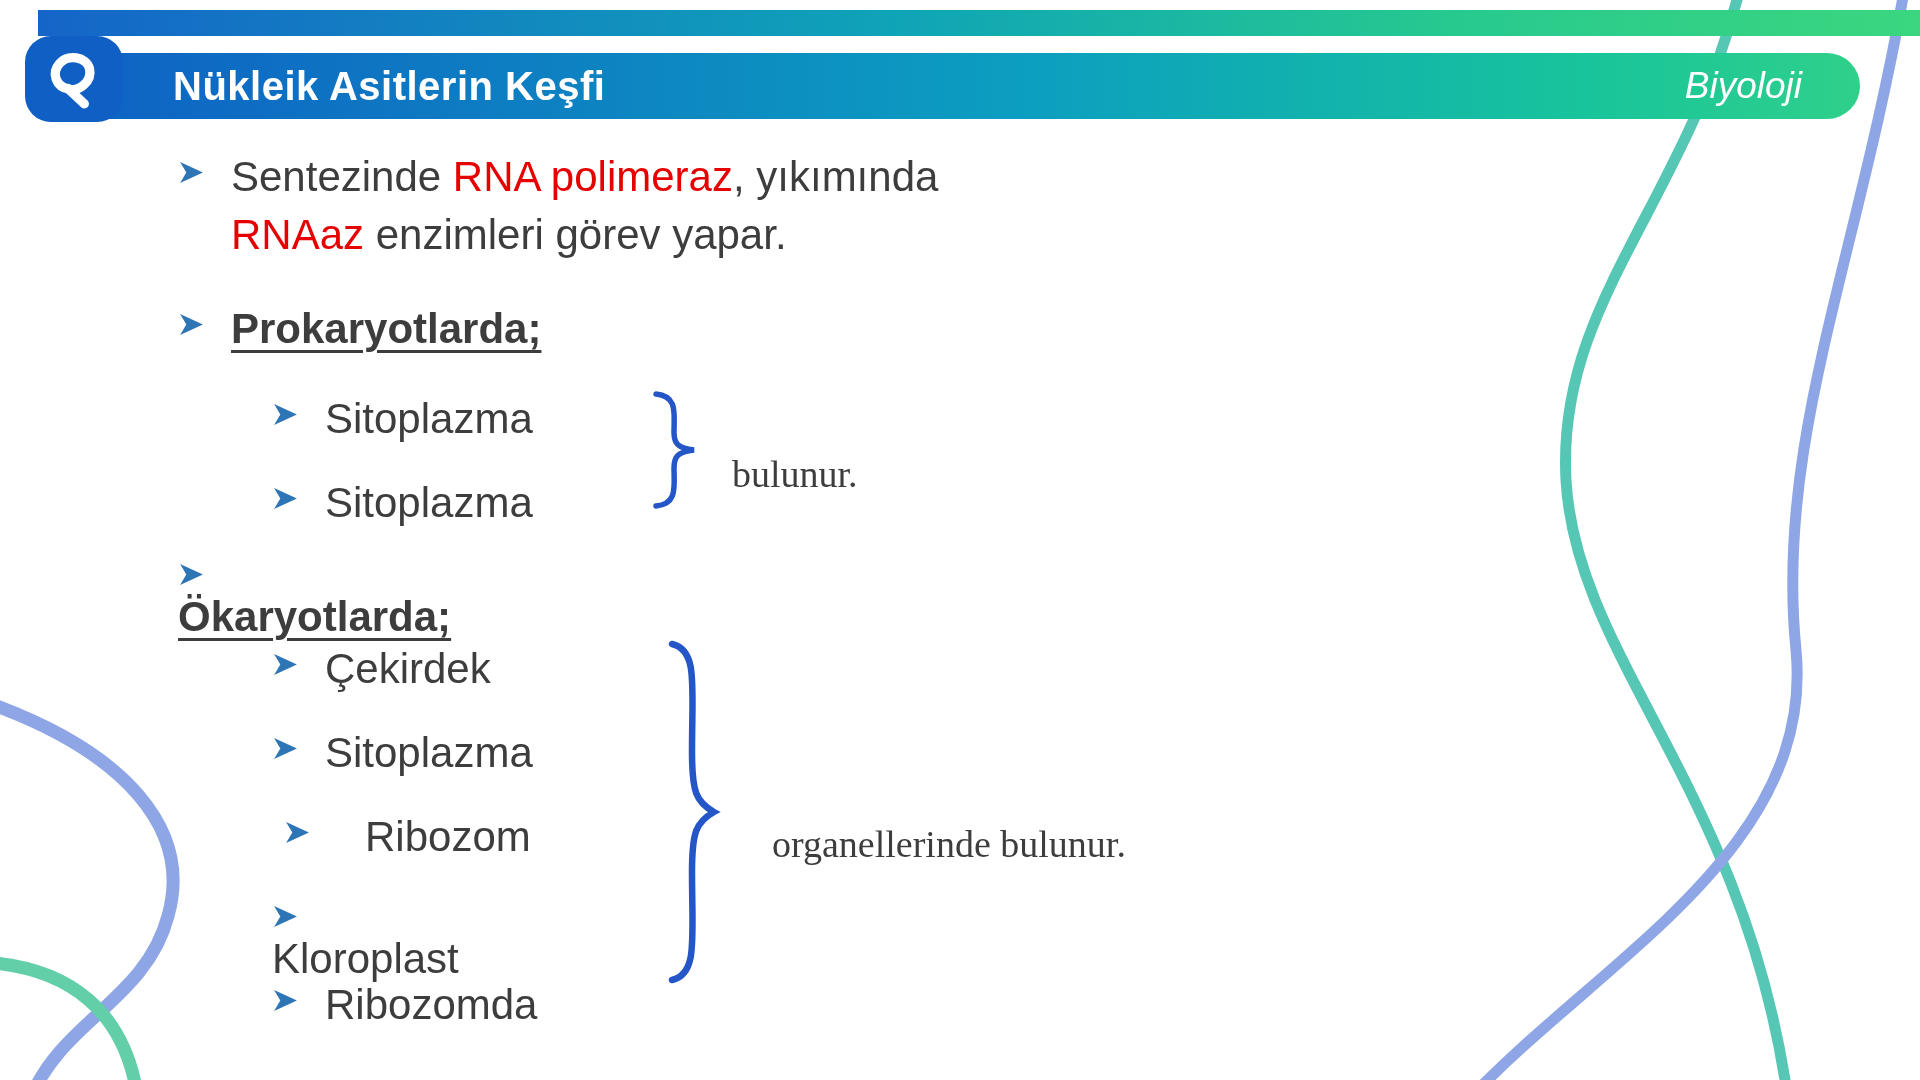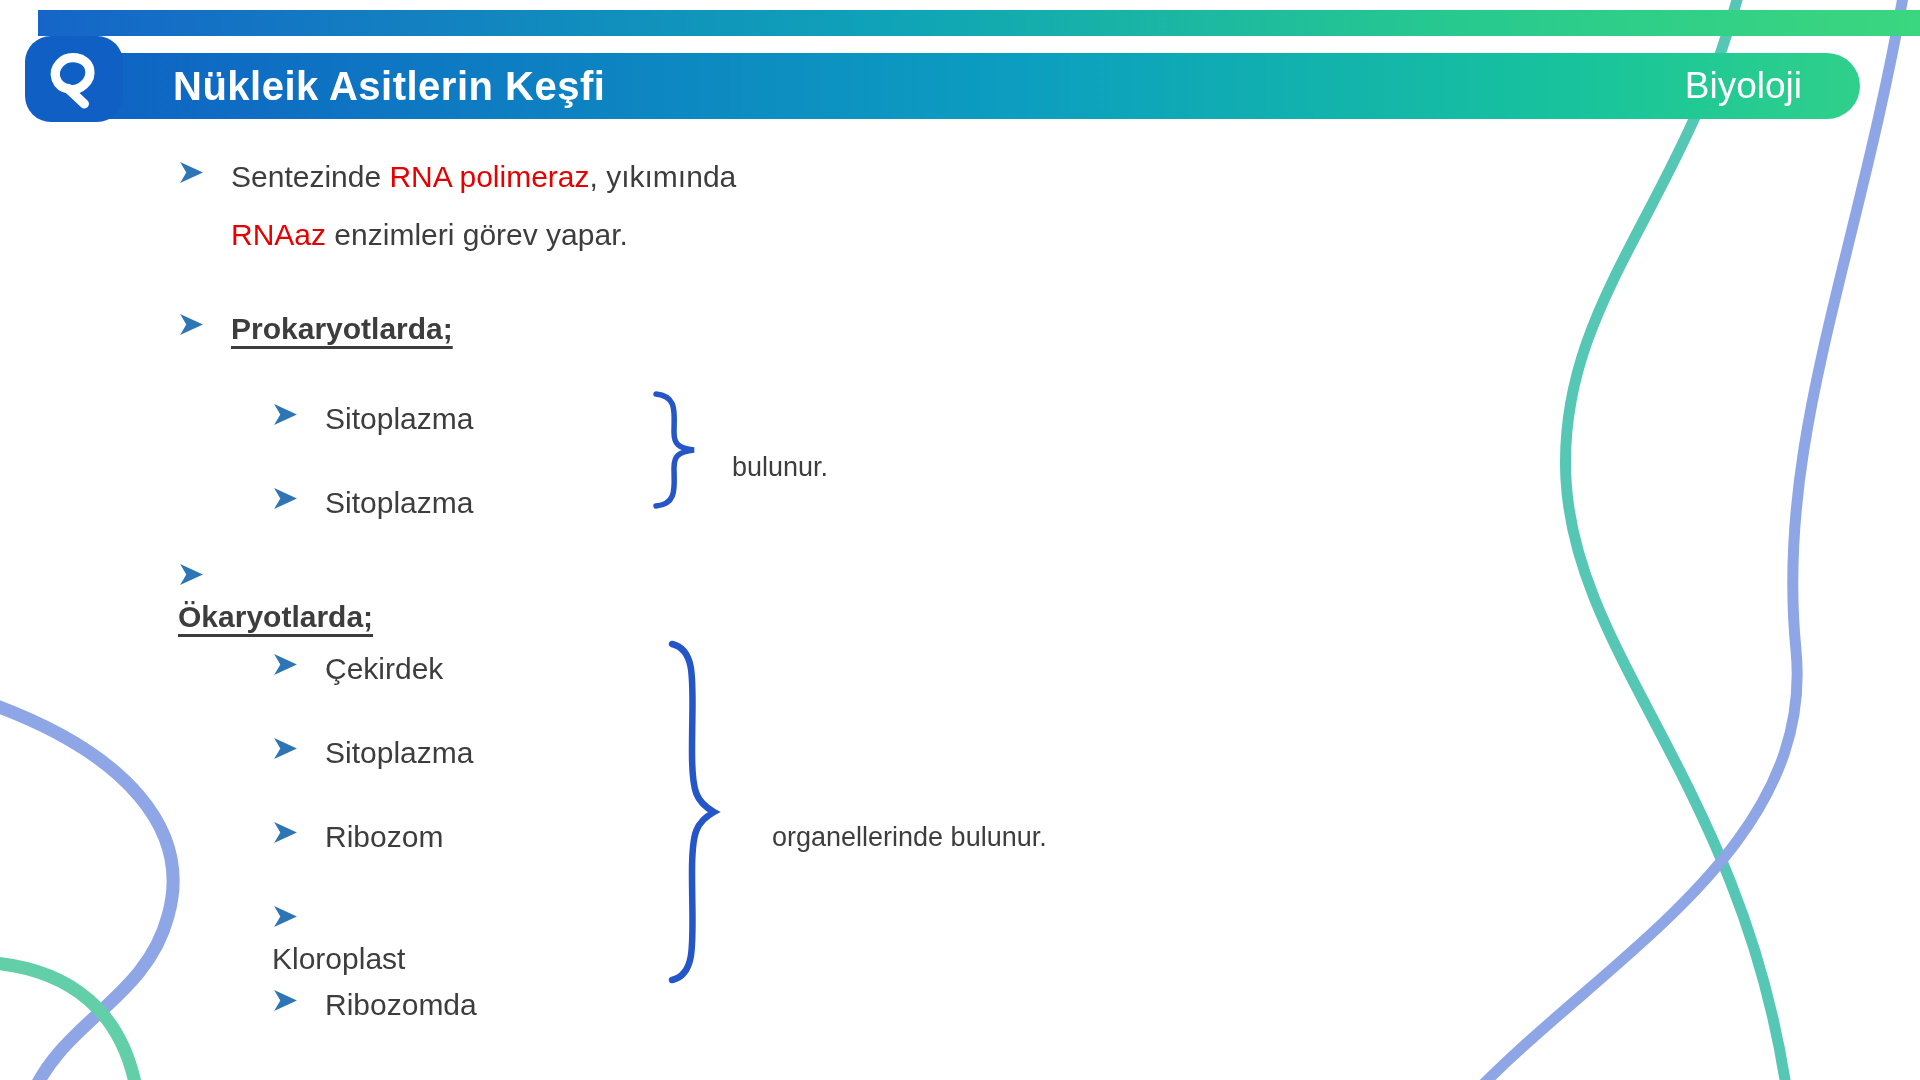--- a/index.html
+++ b/index.html
@@ -23,42 +23,42 @@
     position:absolute; left:25px; top:53px; width:1835px; height:66px; z-index:2;
     border-radius:36px;
     background:linear-gradient(90deg,#0f5fc4 0%, #0c9fc0 55%, #18c49b 85%, #2fd08a 100%);
   }
   .header-title {
     position:absolute; left:148px; top:0; height:77px; line-height:66px;
     font-size:40px; font-weight:bold; color:#ffffff; letter-spacing:0.5px;
   }
   .header-subject {
     position:absolute; right:58px; top:0; height:48px; line-height:66px;
-    font-size:37px; color:#ffffff;
+    font-size:37px; font-style:italic; color:#ffffff;
   }
 
   
   .logo {
     position:absolute; left:25px; top:36px; width:98px; height:86px; z-index:3;
     border-radius:26px; background:#0f5fc4;
     display:flex; align-items:center; justify-content:center;
   }
 
   
   .content { position:absolute; left:0; top:0; width:1920px; height:1080px; z-index:3; }
-  .row { position:absolute; display:flex; align-items:flex-start; color:#3d3d3d; font-size:30px; }
+  .row { position:absolute; display:flex; align-items:flex-start; color:#3d3d3d; font-size:42px; }
   .row .marker-icon { flex:0 0 auto; margin-top:11px; margin-right:26px; }
   .line { line-height:58px; }
   .heading {
     font-weight:bold; text-decoration:underline;
     text-underline-offset:7px; text-decoration-thickness:3px;
   }
   .red { color:#e60000; }
   .brace { position:absolute; }
-  .result-text { position:absolute; font-size:27px; color:#3d3d3d; }
+  .result-text { position:absolute; font-size:38px; color:#3d3d3d;font-family:Liberation Serif, serif; }
 </style>
 </head>
 <body>
 
 <svg class="bg-curves" viewBox="0 0 1920 1080" fill="none">
   <path d="M1742 -20 C1690 200 1556 300 1566 480 C1576 660 1745 790 1788 1100" stroke="#57c7b5" stroke-width="11" stroke-linecap="round"></path>
   <path d="M1906 -20 C1858 260 1775 440 1796 650 C1815 850 1600 960 1468 1100" stroke="#8fa6e6" stroke-width="11" stroke-linecap="round"></path>
   <path d="M-20 700 C130 752 192 832 168 916 C146 1000 60 1022 30 1100" stroke="#8fa6e6" stroke-width="13" stroke-linecap="round"></path>
   <path d="M-20 962 C70 966 126 1012 138 1100" stroke="#62cfa8" stroke-width="13" stroke-linecap="round"></path>
 </svg>
@@ -126,21 +126,21 @@
         <path d="M2 3 L24 13 L2 23 L8 13 Z" fill="#2e75b6"></path>
       </svg>
     <div class="line">Çekirdek</div>
   </div>
   <div class="row" style="left:272px; top:724px;">
     <svg class="marker-icon" width="27" height="27" viewBox="0 0 26 26">
         <path d="M2 3 L24 13 L2 23 L8 13 Z" fill="#2e75b6"></path>
       </svg>
     <div class="line">Sitoplazma</div>
   </div>
-  <div class="row" style="left:272px; top:808px;">
+  <div class="row" style="left:284px; top:808px;gap:28px;">
     <svg class="marker-icon" width="27" height="27" viewBox="0 0 26 26">
         <path d="M2 3 L24 13 L2 23 L8 13 Z" fill="#2e75b6"></path>
       </svg>
     <div class="line">Ribozom</div>
   </div>
   <div class="row" style="left:272px; top:892px;flex-direction:column;">
     <svg class="marker-icon" width="27" height="27" viewBox="0 0 26 26">
         <path d="M2 3 L24 13 L2 23 L8 13 Z" fill="#2e75b6"></path>
       </svg>
     <div class="line">Kloroplast</div>

